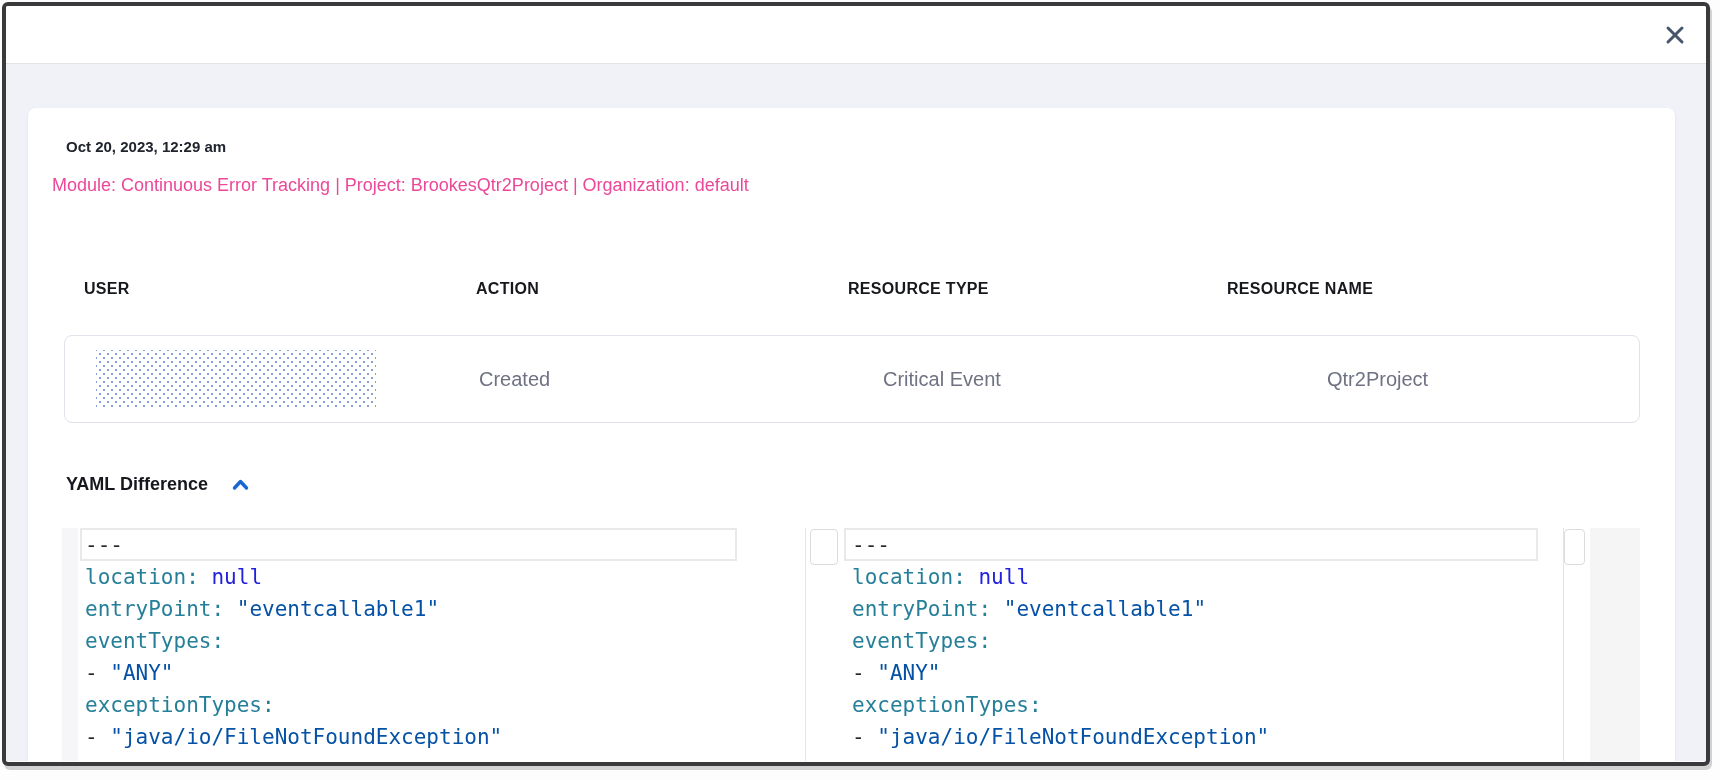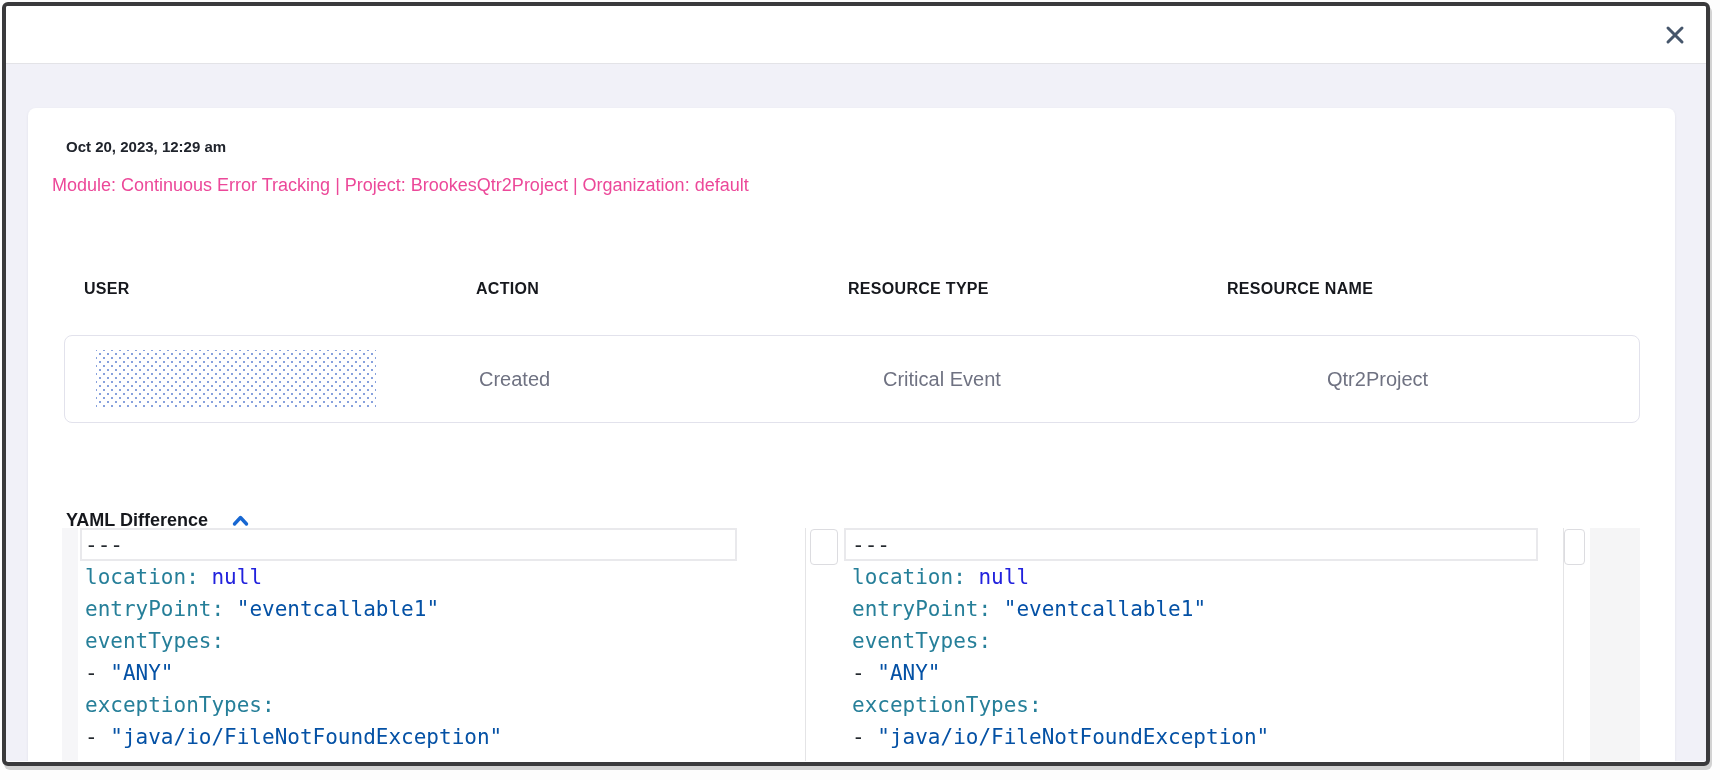--- a/index.html
+++ b/index.html
@@ -41,21 +41,21 @@
   .v-action { left:414px; } .v-rtype { left:794px;margin-left:24px; } .v-rname { left:1262px; }
 
   .redacted { position:absolute; left:31px; top:14px; width:280px; height:58px;
               background-image:
                 radial-gradient(#87a1dd 1.2px, transparent 1.5px),
                 radial-gradient(#87a1dd 1.2px, transparent 1.5px);
               background-size:8px 8px; background-position:0 0, 4px 4px; }
 
   
   .yaml-label-row { position:absolute; left:38px; top:366px; display:flex;
-                    align-items:center; gap:24px; cursor:pointer;margin-top:36px; }
+                    align-items:center; gap:24px; cursor:pointer; }
   .yaml-label { font-size:18px; font-weight:600; color:#16181d; }
 
   .diff-gutter { position:absolute; left:34px; top:420px; width:16px; height:420px;
                  background:#f6f6f8; }
   .diff { position:absolute; left:50px; top:420px; width:1562px; height:420px;
           background:#fff; font-family:"DejaVu Sans Mono", monospace; }
 
   .pane-code { position:absolute; top:1px; font-size:21px; line-height:32px;
                white-space:pre; color:var(--yaml-plain); }
   .code-left  { left:7px; }

